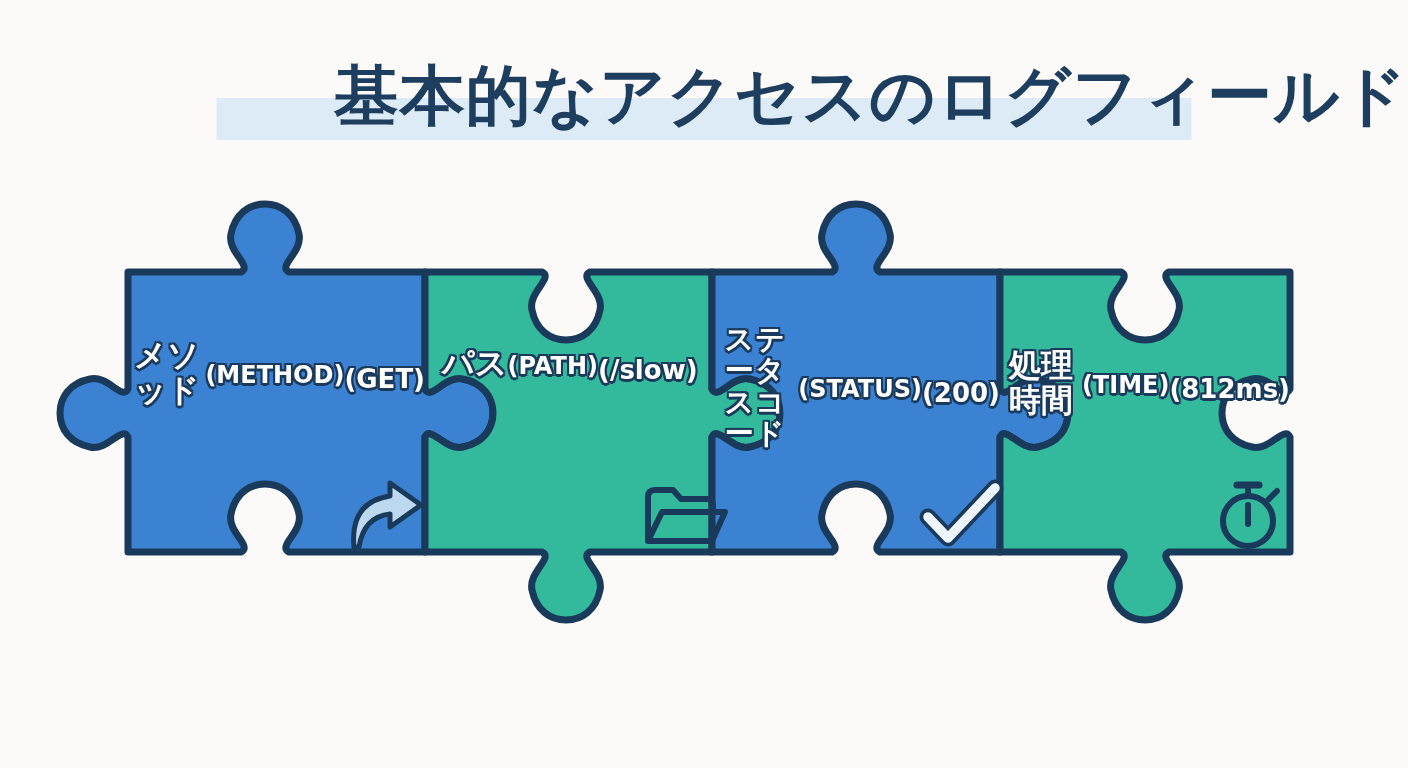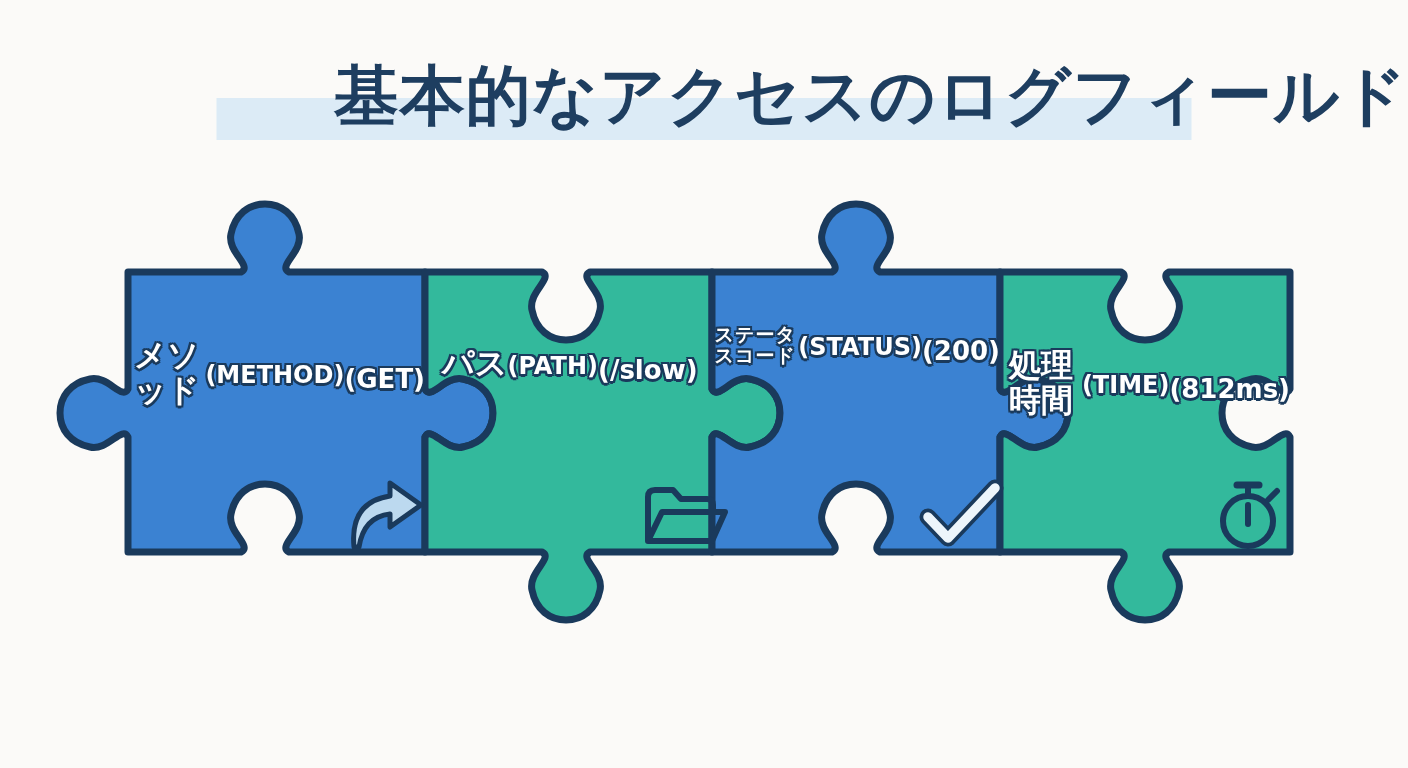--- a/index.html
+++ b/index.html
@@ -46,21 +46,21 @@
     color:var(--piece-text,#ffffff);font-weight:700;text-align:center;line-height:1.08;
     text-shadow:
       -2px -2px 0 var(--outline,#1a3a5c), 2px -2px 0 var(--outline,#1a3a5c),
       -2px  2px 0 var(--outline,#1a3a5c), 2px  2px 0 var(--outline,#1a3a5c),
       -2px  0   0 var(--outline,#1a3a5c), 2px  0   0 var(--outline,#1a3a5c),
        0   -2px 0 var(--outline,#1a3a5c), 0    3px 0 var(--outline,#1a3a5c);
   }
   .piece-text .ja{font-size:32px;}
   .piece-text .en{font-size:24px;margin-top:7px;}
   .piece-text .val{font-size:26px;margin-top:13px;}
-  .piece-text.status .ja{font-size:19px;letter-spacing:1px;}
+  .piece-text.status .ja{font-size:29px;letter-spacing:1px;}
   .piece-text.status .en{}
 </style>
 </head>
 <body style="background: rgb(251, 250, 248);">
 
 <div class="stage">
 
   <div class="title-wrap">
     <div class="title-highlight"></div>
     <h1 class="title">基本的なアクセスのログフィールド</h1>

